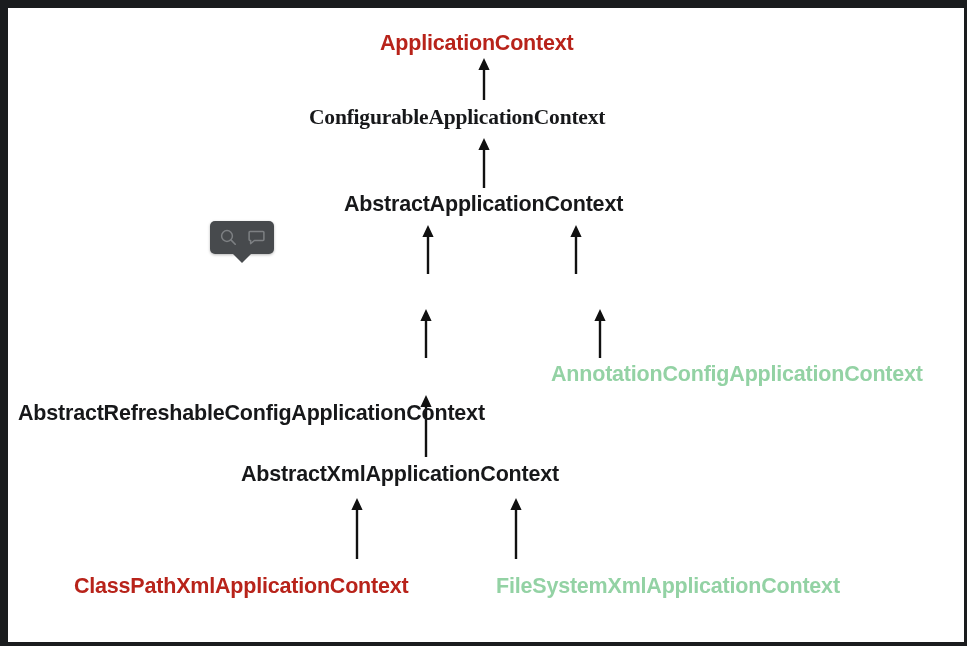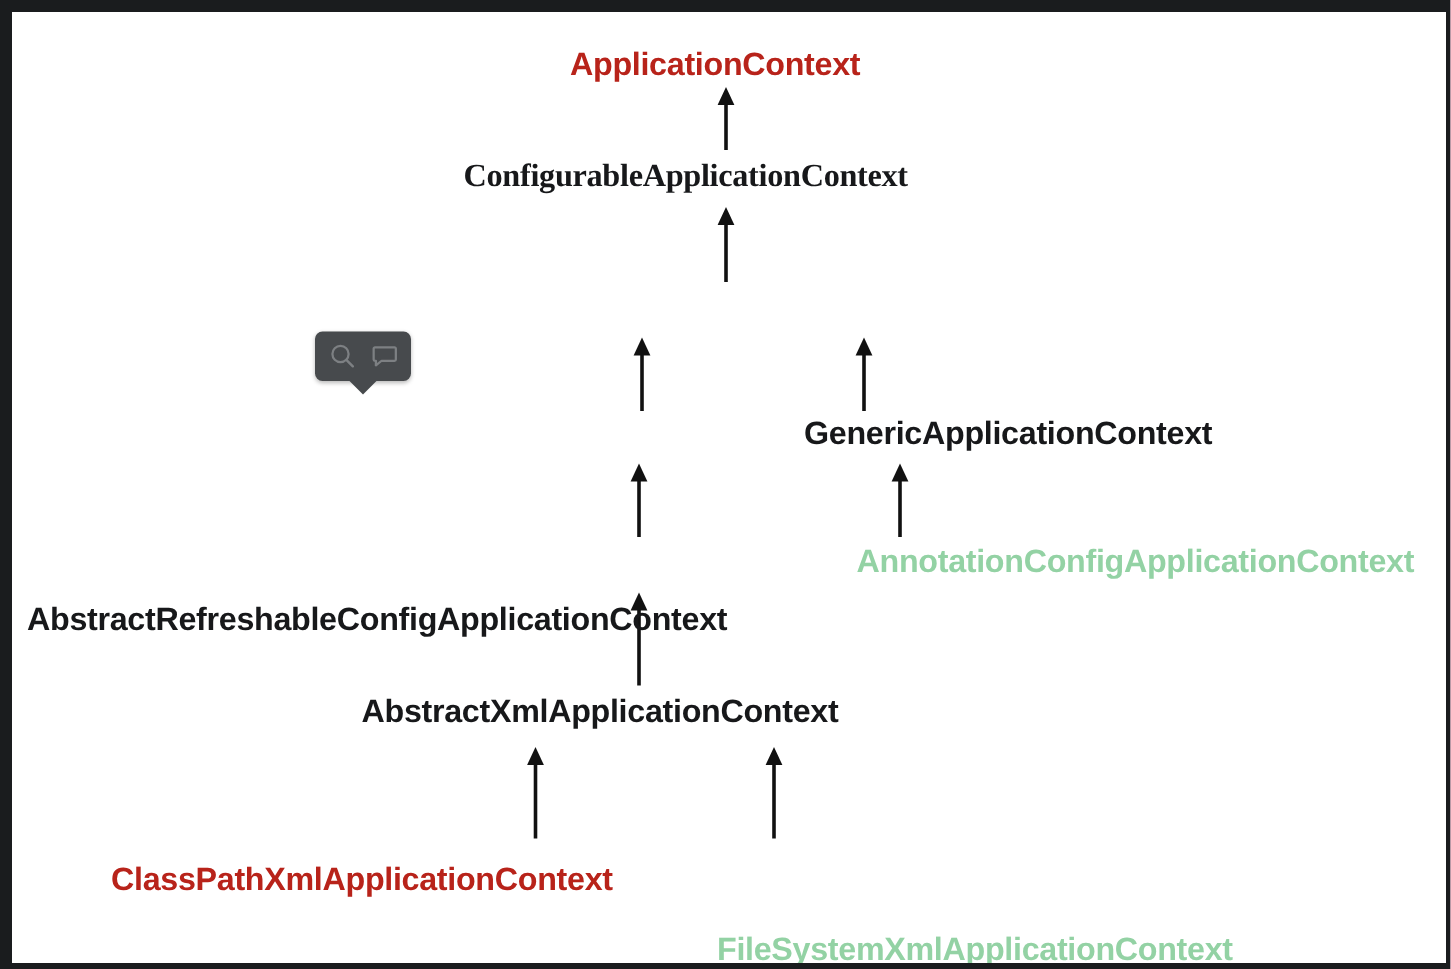--- a/index.html
+++ b/index.html
@@ -162,33 +162,33 @@
       <svg width="16" height="61" viewBox="0 0 16 61">
         <line x1="8" y1="61" x2="8" y2="10" stroke="#111111" stroke-width="2.4"></line>
         <polygon points="8,0 2.4,12 13.6,12" fill="#111111"></polygon>
       </svg>
     </div>
 
     <div class="node root-red" style="left:372px; top:25px;">ApplicationContext</div>
 
     <div class="node" style="left:301px; top:99px;font-family:Liberation Serif, serif;">ConfigurableApplicationContext</div>
 
-
-
-    <div class="node" style="left:528px; top:271px;">GenericApplicationContext</div>
+    <div class="node" style="left:336px; top:186px;">AbstractApplicationContext</div>
+
+
 
     <div class="node" style="left:10px; top:355px;margin-top:40px;">AbstractRefreshableConfigApplicationContext</div>
 
-    <div class="node leaf-green" style="left:563px; top:356px;">AnnotationConfigApplicationContext</div>
+    <div class="node leaf-green" style="left:543px; top:356px;">AnnotationConfigApplicationContext</div>
 
     <div class="node" style="left:233px; top:456px;">AbstractXmlApplicationContext</div>
 
     <div class="node leaf-red" style="left:66px; top:568px;">ClassPathXmlApplicationContext</div>
 
-    <div class="node leaf-green" style="left:470px; top:568px;margin-top:47px;">FileSystemXmlApplicationContext</div>
+    <div class="node leaf-green" style="left:488px; top:568px;">FileSystemXmlApplicationContext</div>
 
     <div id="selection-tooltip">
       <span class="tt-icon">
         <svg width="19" height="19" viewBox="0 0 19 19">
           <circle cx="8" cy="8" r="5.4" fill="none" stroke="#9ea1a4" stroke-width="1.5"></circle>
           <line x1="11.9" y1="11.9" x2="16.2" y2="16.2" stroke="#9ea1a4" stroke-width="1.6" stroke-linecap="round"></line>
         </svg>
       </span>
       <span class="tt-icon">
         <svg width="19" height="19" viewBox="0 0 19 19">

